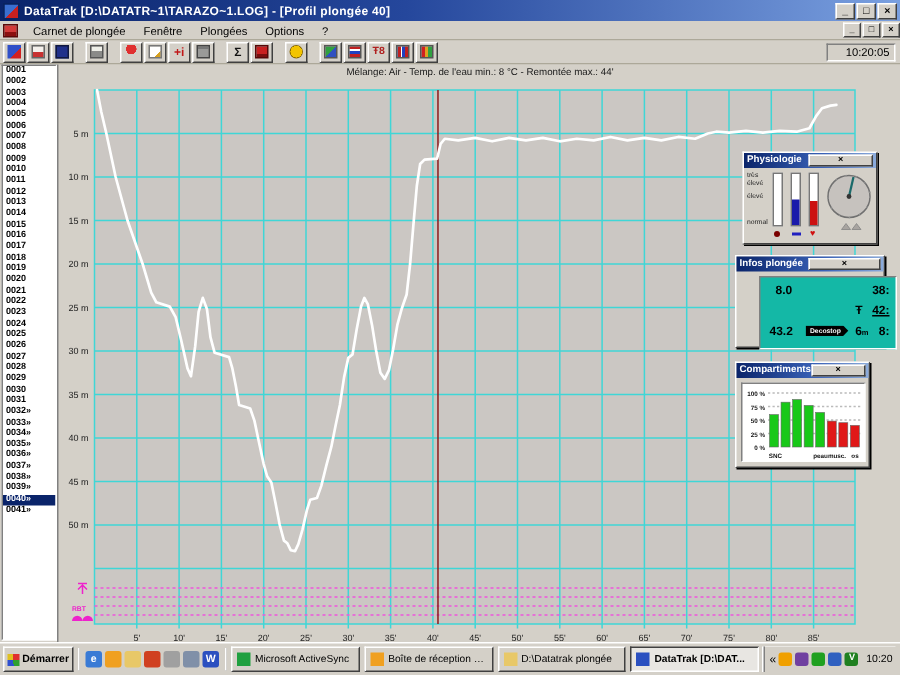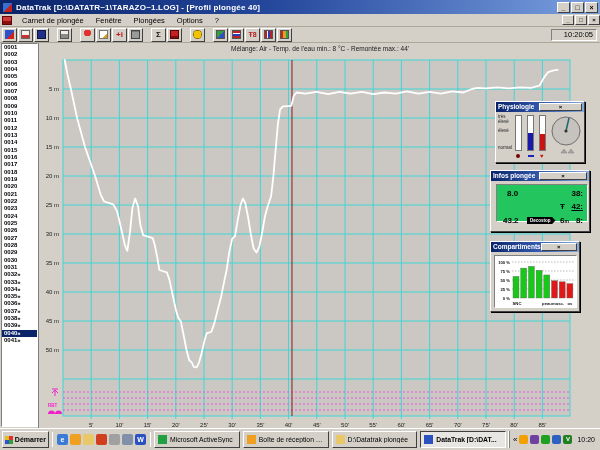--- a/index.html
+++ b/index.html
@@ -73,21 +73,21 @@
 
   
   .physio-body{position:relative;width:100%;height:50px;}
   .plab{position:absolute;left:2px;font-size:4.5px;color:#222;line-height:5px;}
   .gauge{position:absolute;top:3px;width:7px;height:36px;background:#fff;border:1px solid #777;}
   .gfill{position:absolute;left:0;bottom:0;width:100%;}
   .gmark{position:absolute;top:42px;}
   .physio-dial{position:absolute;left:52px;top:1px;}
 
   
-  .infos-body{position:absolute;left:5px;top:13px;width:92px;height:38px;background:#22c55e;
+  .infos-body{position:absolute;left:15px;top:13px;width:92px;height:49px;background:#14b8a6;
     border:1px solid;border-color:#808080 #fff #fff #808080;font-weight:bold;color:#000;}
   .irow{position:absolute;font-size:8px;}
   .badge{display:inline-block;background:#000;color:#fff;font-size:4.5px;font-weight:bold;line-height:7px;
     padding:0 5px 0 3px;clip-path:polygon(0 0,88% 0,100% 50%,88% 100%,0 100%);vertical-align:1px;}
   .unit-m{font-size:5px;}
 
   
   .comp-body{position:absolute;left:3px;top:13px;width:83px;height:53px;background:#fff;
     border:1px solid;border-color:#808080 #fff #fff #808080;}
   #comp-svg{position:absolute;left:0;top:0;}

